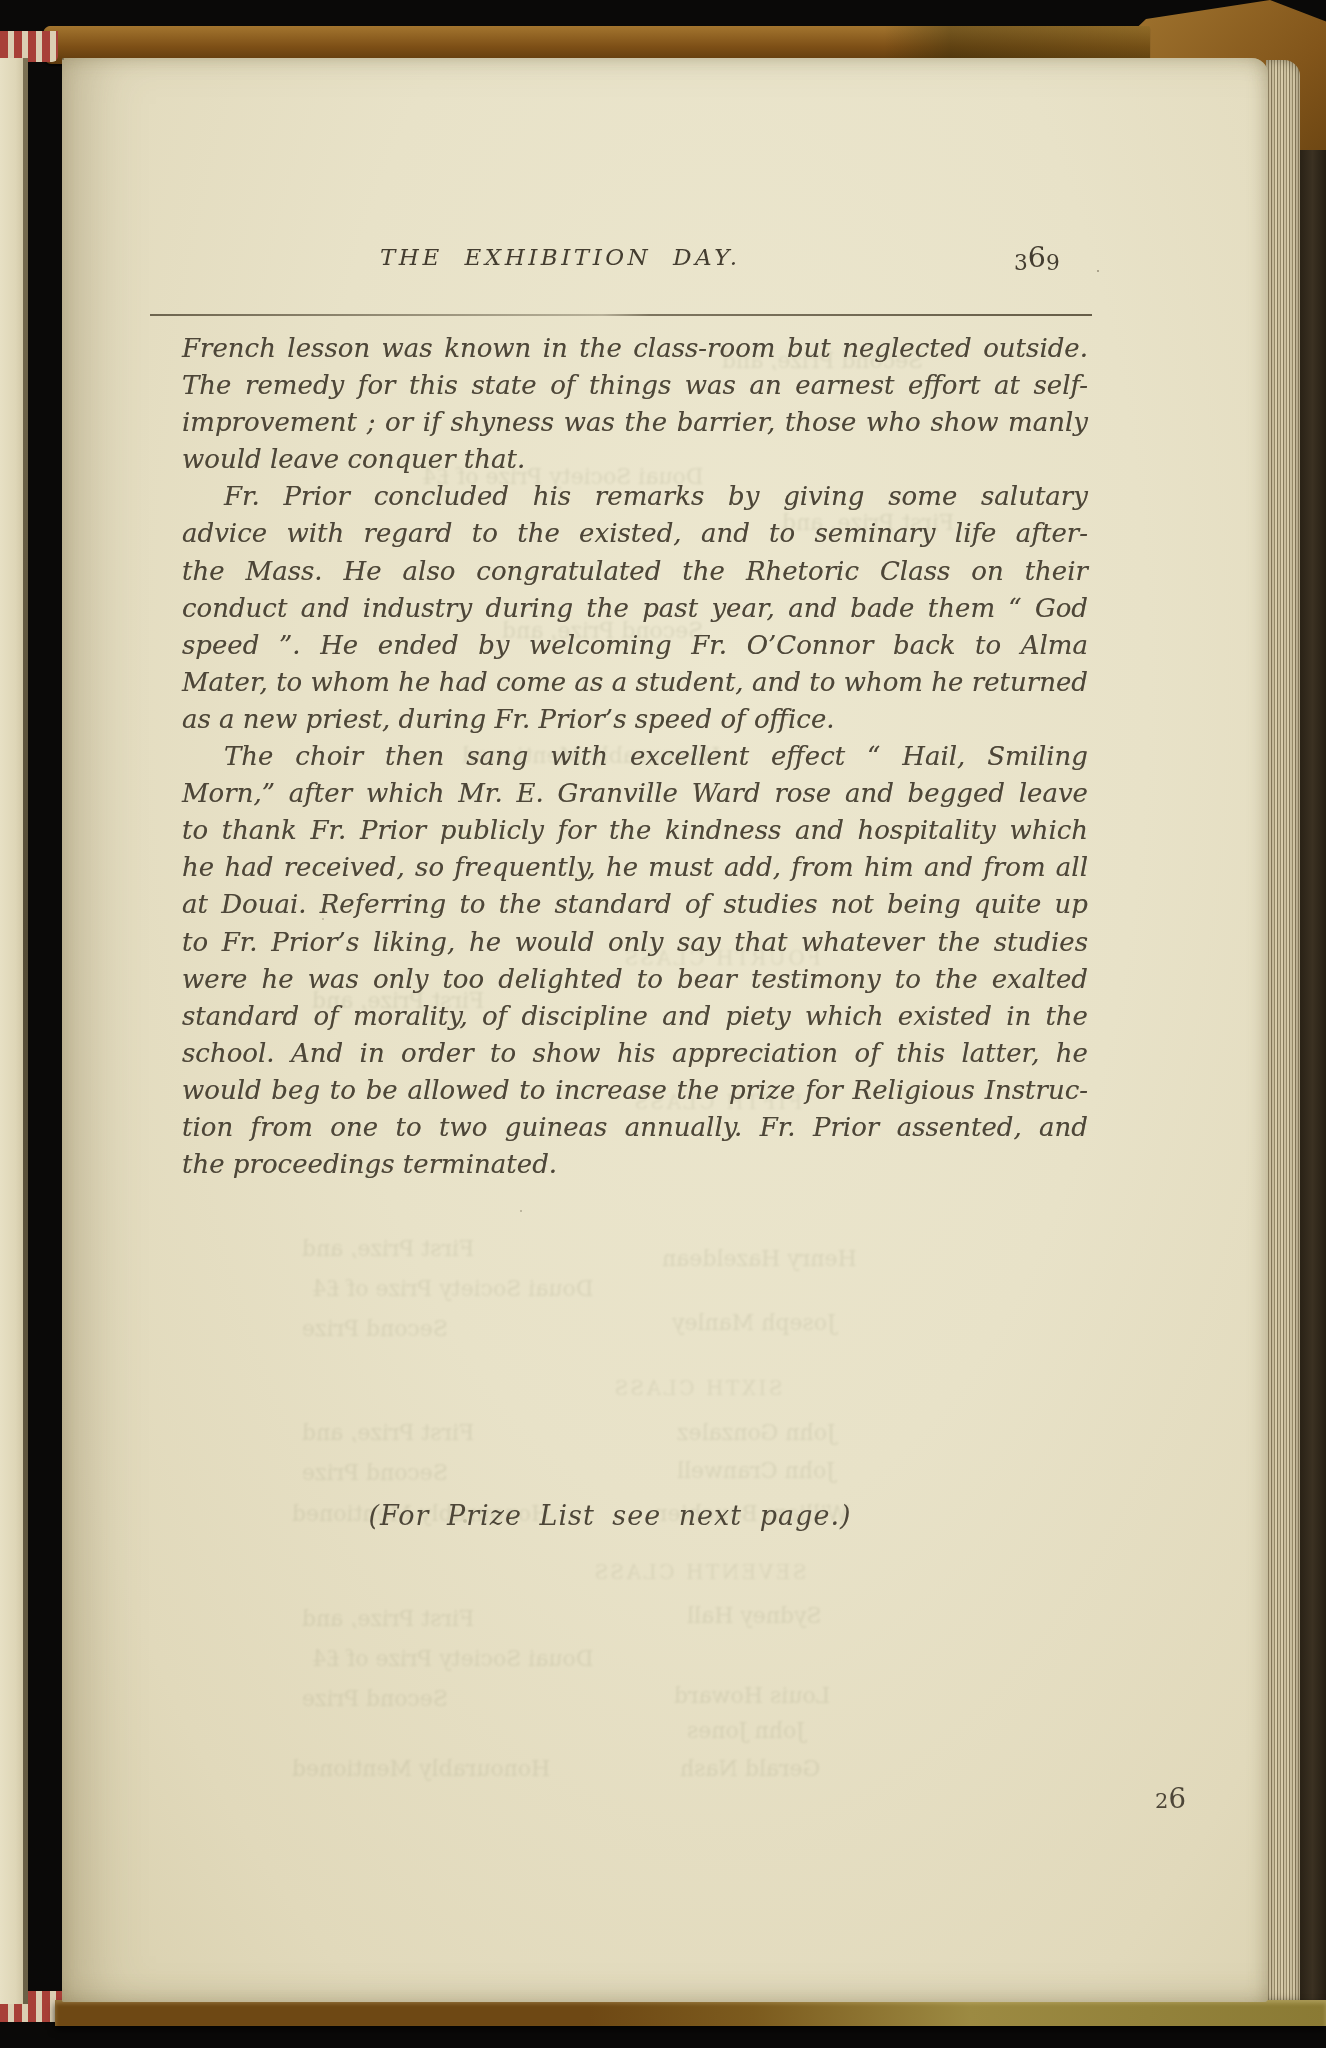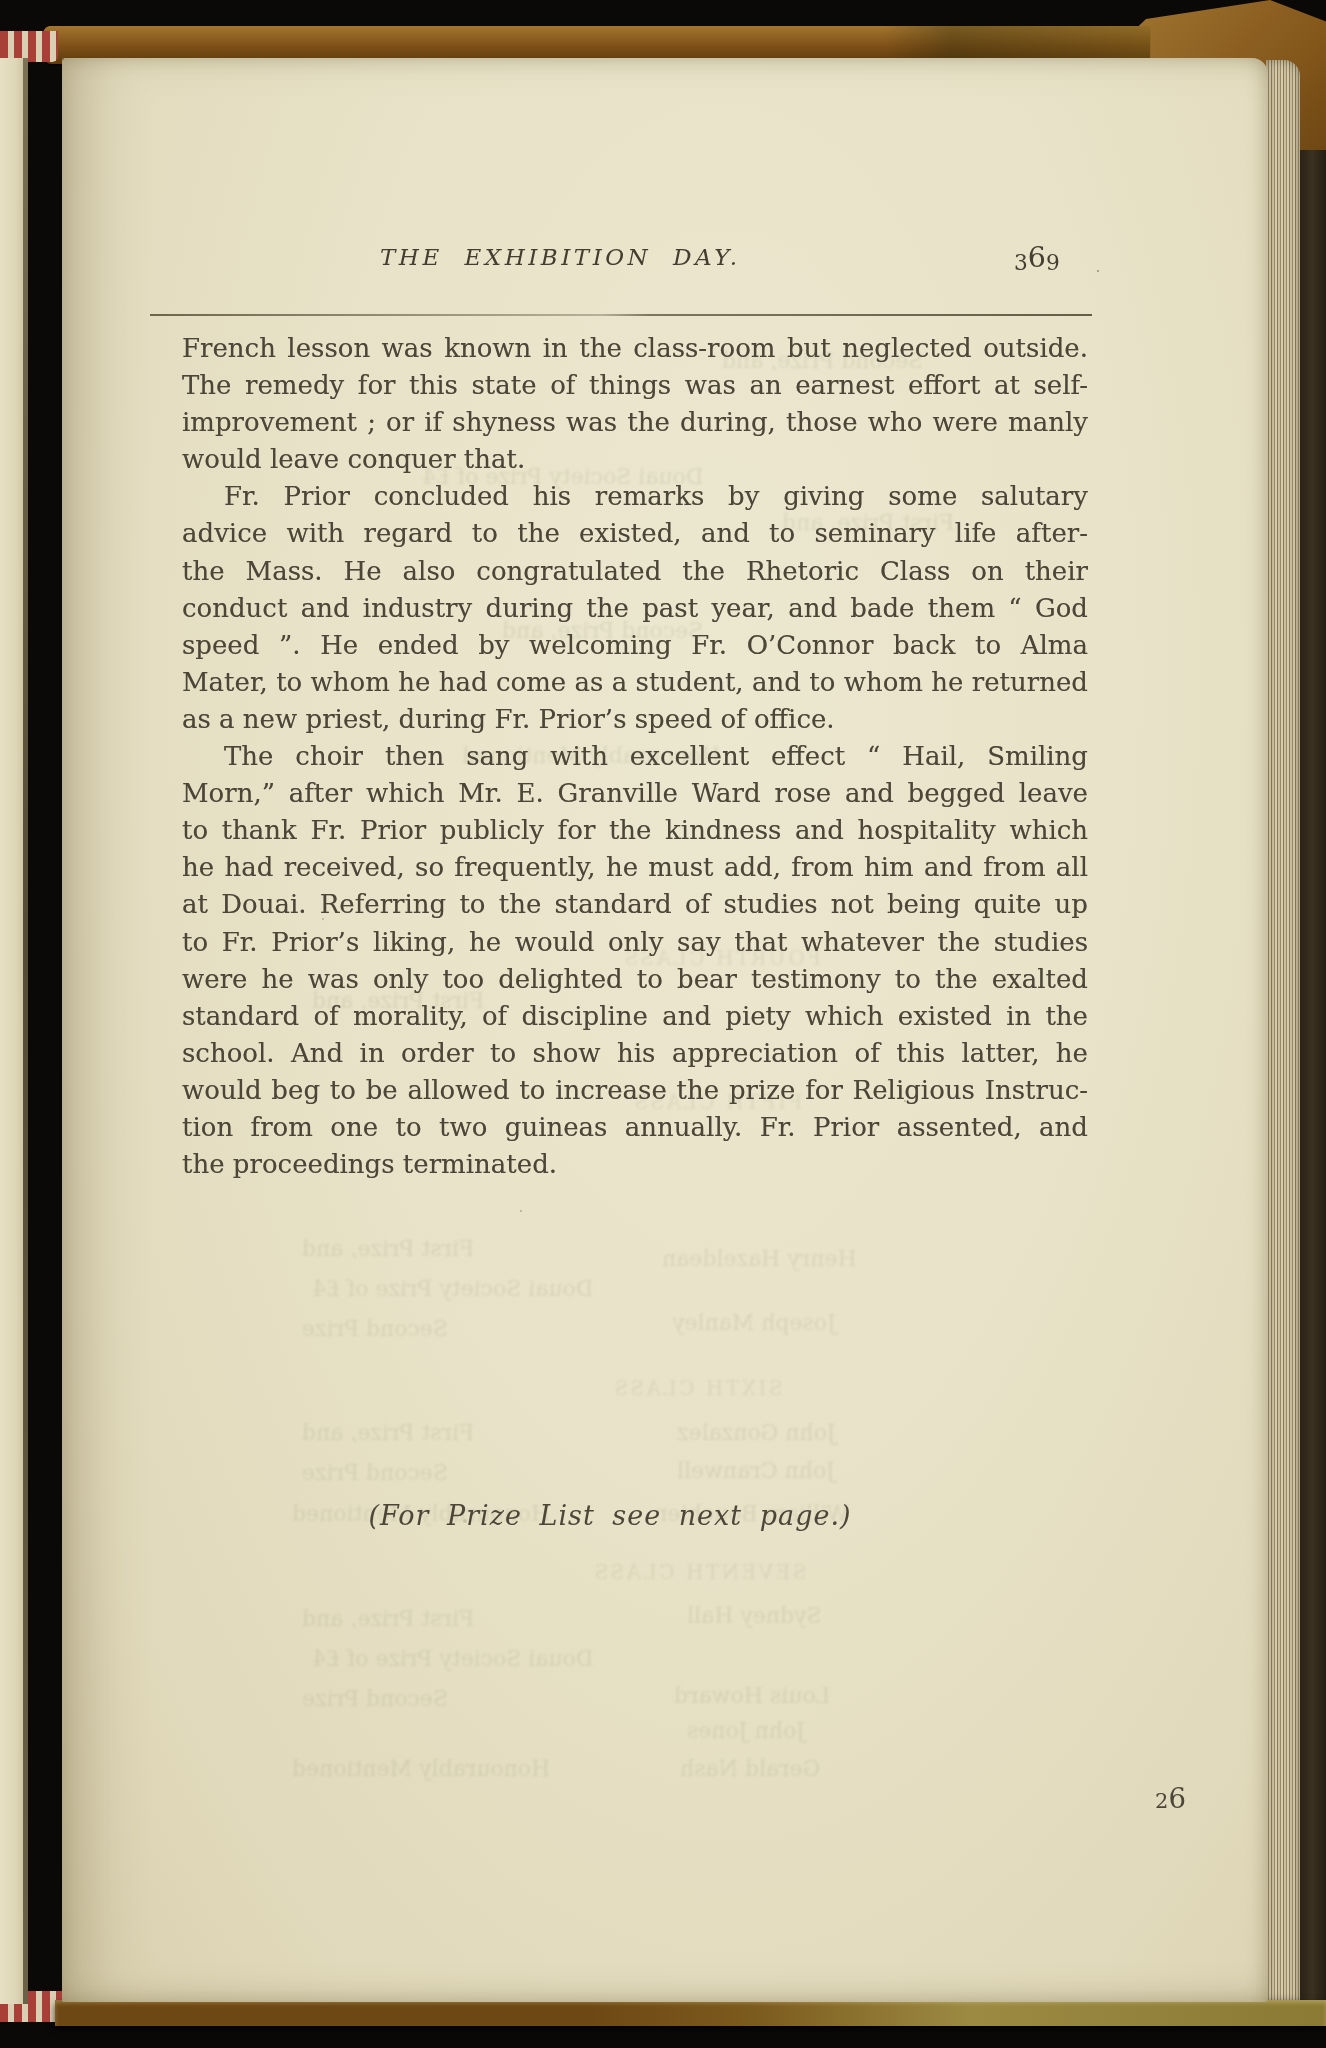--- a/index.html
+++ b/index.html
@@ -68,20 +68,21 @@
     font-size:31px; color:#443d30;
   }
   .header-rule {
     position:absolute; left:88px; top:256px; width:942px; height:2px;
     background:linear-gradient(90deg, rgba(88,79,58,.85), rgba(88,79,58,.35) 48%, rgba(88,79,58,.75) 53%, rgba(88,79,58,.9));
   }
   .body-text {
     position:absolute; left:120px; top:272px; width:906px;
     font-size:26px; line-height:37.1px; color:#4d4638;
     text-shadow:0 0 .6px rgba(77,70,56,.45);
+    font-style:italic;
   }
   .line { text-align:justify; text-align-last:justify; }
   .line.last { text-align-last:left; }
   .line.indent { text-indent:42px; }
   .prize-note {
     position:absolute; left:0; top:1442px; width:1096px; text-align:center;
     font-style:italic; font-size:27px; letter-spacing:1px; word-spacing:8px; color:#4d4638;
   }
   .folio {
     position:absolute; left:0; top:1722px; width:1124px; text-align:right;
@@ -150,21 +151,21 @@
       <div class="ghost" style="left: 625px; top: 1660px;">John Jones</div>
       <div class="ghost" style="left: 230px; top: 1698px;">Honourably Mentioned</div>
       <div class="ghost" style="left: 618px; top: 1698px;">Gerald Nash</div>
     </div>
   <div class="header-title">THE EXHIBITION DAY.</div>
   <div class="page-number"><span class="os-d">3</span><span class="os-a">6</span><span class="os-d">9</span></div>
   <div class="header-rule"></div>
   <div class="body-text">
       <div class="line">French lesson was known in the class-room but neglected outside.</div>
       <div class="line">The remedy for this state of things was an earnest effort at self-</div>
-      <div class="line">improvement ; or if shyness was the during, those who were manly</div>
+      <div class="line">improvement ; or if shyness was the barrier, those who show manly</div>
       <div class="line last">would leave conquer that.</div>
       <div class="line indent">Fr. Prior concluded his remarks by giving some salutary</div>
       <div class="line">advice with regard to the existed, and to seminary life after-</div>
       <div class="line">the Mass. He also congratulated the Rhetoric Class on their</div>
       <div class="line">conduct and industry during the past year, and bade them “ God</div>
       <div class="line">speed ”. He ended by welcoming Fr. O’Connor back to Alma</div>
       <div class="line">Mater, to whom he had come as a student, and to whom he returned</div>
       <div class="line last">as a new priest, during Fr. Prior’s speed of office.</div>
       <div class="line indent">The choir then sang with excellent effect “ Hail, Smiling</div>
       <div class="line">Morn,” after which Mr. E. Granville Ward rose and begged leave</div>

